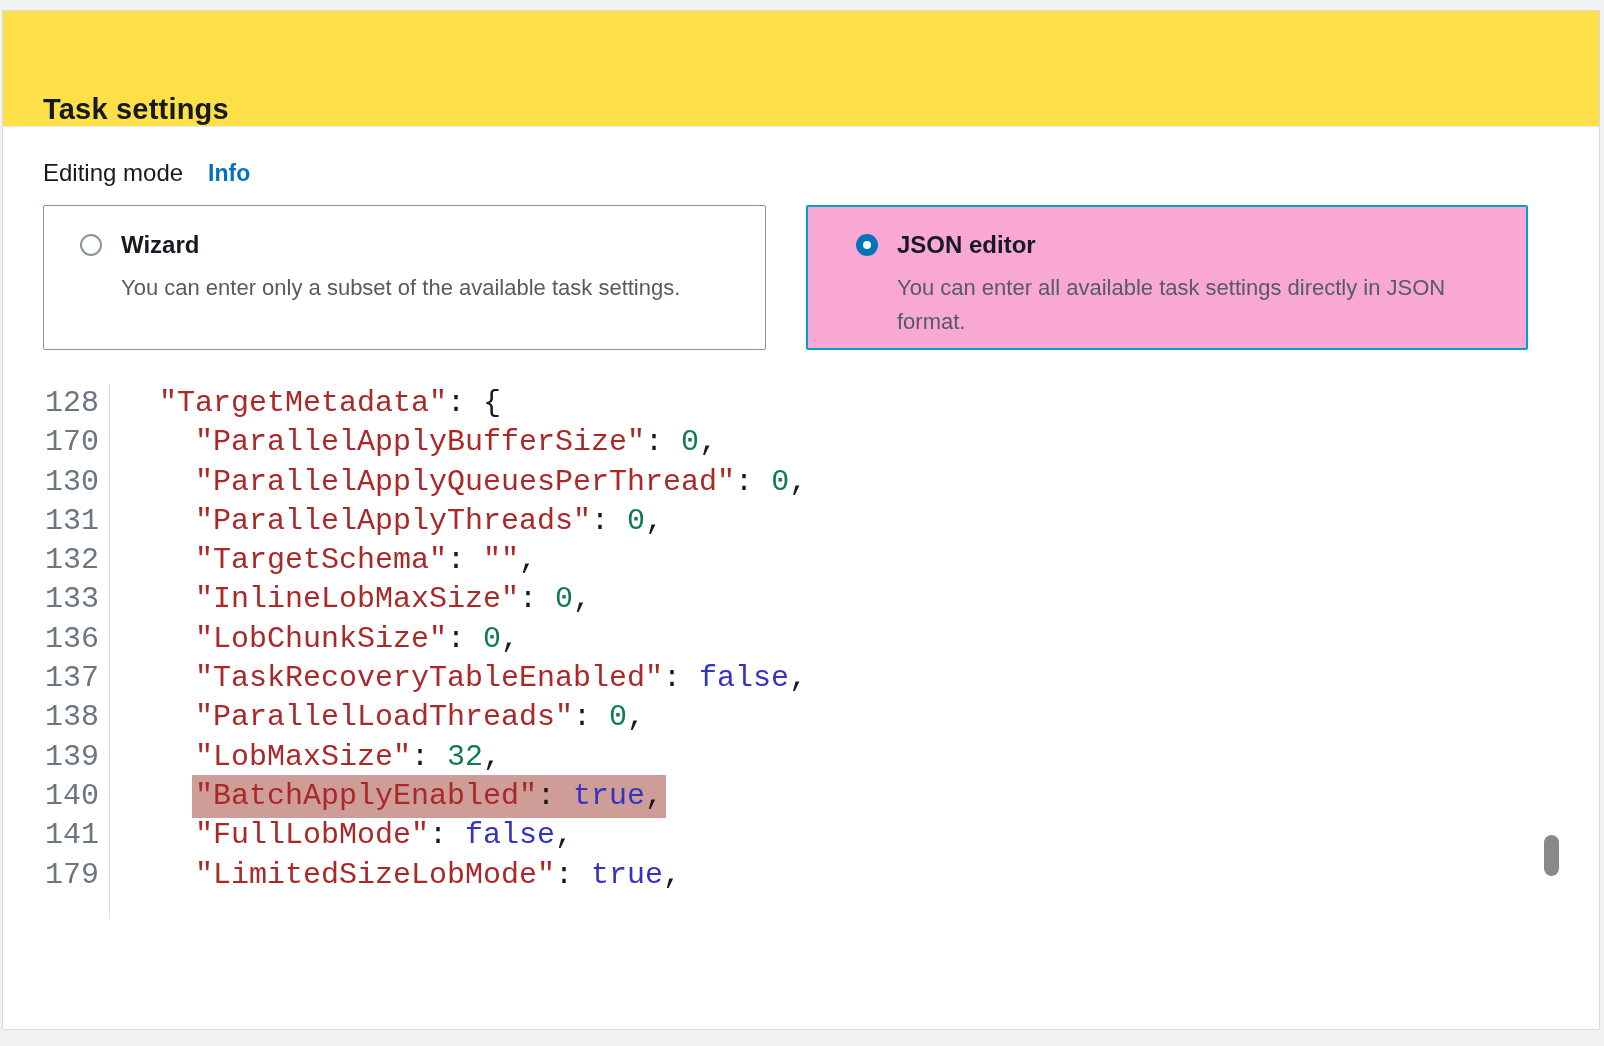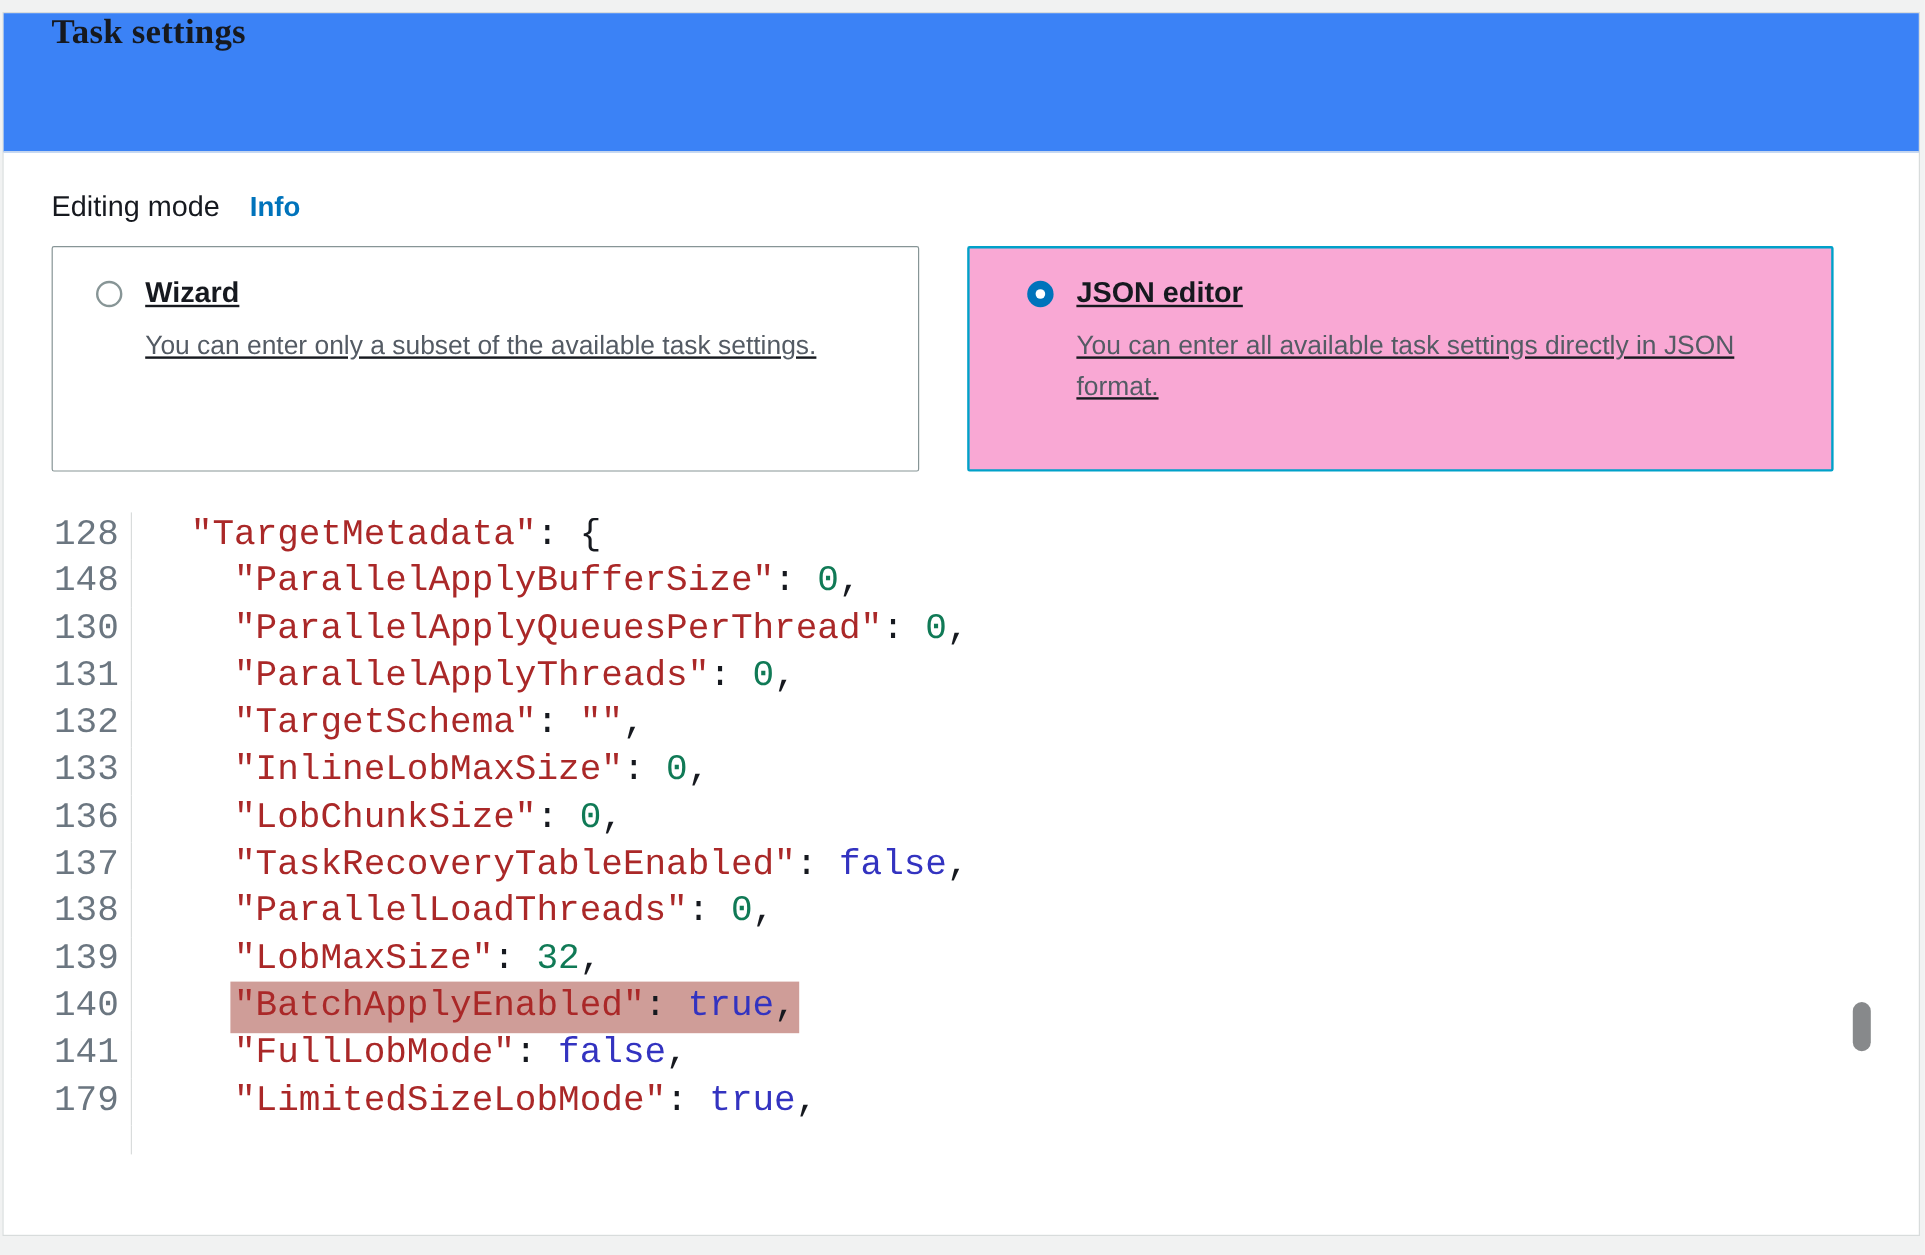--- a/index.html
+++ b/index.html
@@ -12,42 +12,40 @@
     overflow:hidden;
   }
   .panel {
     position:absolute; left:2px; top:10px;
     width:1598px; height:1020px;
     background:#ffffff;
     border:1px solid #d8dcdc;
   }
   .panel-header {
     height:116px;
-    background:#3b82f6;
+    background:#fde047;
     border-bottom:1px solid #e8eaea;
-    display:flex; align-items:flex-start;
+    display:flex; align-items:flex-end;
     padding-left:40px;
-    font-family:Liberation Serif, serif;
   }
   .panel-title { font-size:29px; font-weight:700; color:#16191f; letter-spacing:0.2px; }
   .panel-body { padding:32px 40px 0 40px; }
 
   .label-row { display:flex; align-items:baseline; }
   .form-label { font-size:24px; color:#16191f; }
   .info-link { font-size:23px; font-weight:700; color:#0073bb; margin-left:25px; cursor:pointer; }
 
   .cards { display:flex; gap:40px; margin-top:18px; }
   .card {
-    width:723px; height:188px;
+    width:723px; height:145px;
     background:#ffffff;
     border:1px solid #879596;
     border-radius:2px;
     padding:25px 28px 0 36px;
     cursor:pointer;
-    text-decoration:underline;
   }
   .card.selected {
     width:722px;
     border:2px solid #00a1c9;
     background:#f9a8d4;
     padding:24px 28px 0 48px;
   }
   .card-top { display:flex; align-items:center; gap:19px; }
   .radio {
     width:22px; height:22px; flex:none;
@@ -131,21 +129,21 @@
       </div>
     </div>
 
     <div class="code-editor">
       <div>
           <div class="code-line">
             <span class="ln">128</span>
             <span class="code-text">  <span class="tok-str">"TargetMetadata"</span><span class="tok-punct">: {</span></span>
           </div>
           <div class="code-line">
-            <span class="ln">148</span>
+            <span class="ln">170</span>
             <span class="code-text">    <span class="tok-str">"ParallelApplyBufferSize"</span><span class="tok-punct">: </span><span class="tok-num">0</span><span class="tok-punct">,</span></span>
           </div>
           <div class="code-line">
             <span class="ln">130</span>
             <span class="code-text">    <span class="tok-str">"ParallelApplyQueuesPerThread"</span><span class="tok-punct">: </span><span class="tok-num">0</span><span class="tok-punct">,</span></span>
           </div>
           <div class="code-line">
             <span class="ln">131</span>
             <span class="code-text">    <span class="tok-str">"ParallelApplyThreads"</span><span class="tok-punct">: </span><span class="tok-num">0</span><span class="tok-punct">,</span></span>
           </div>

